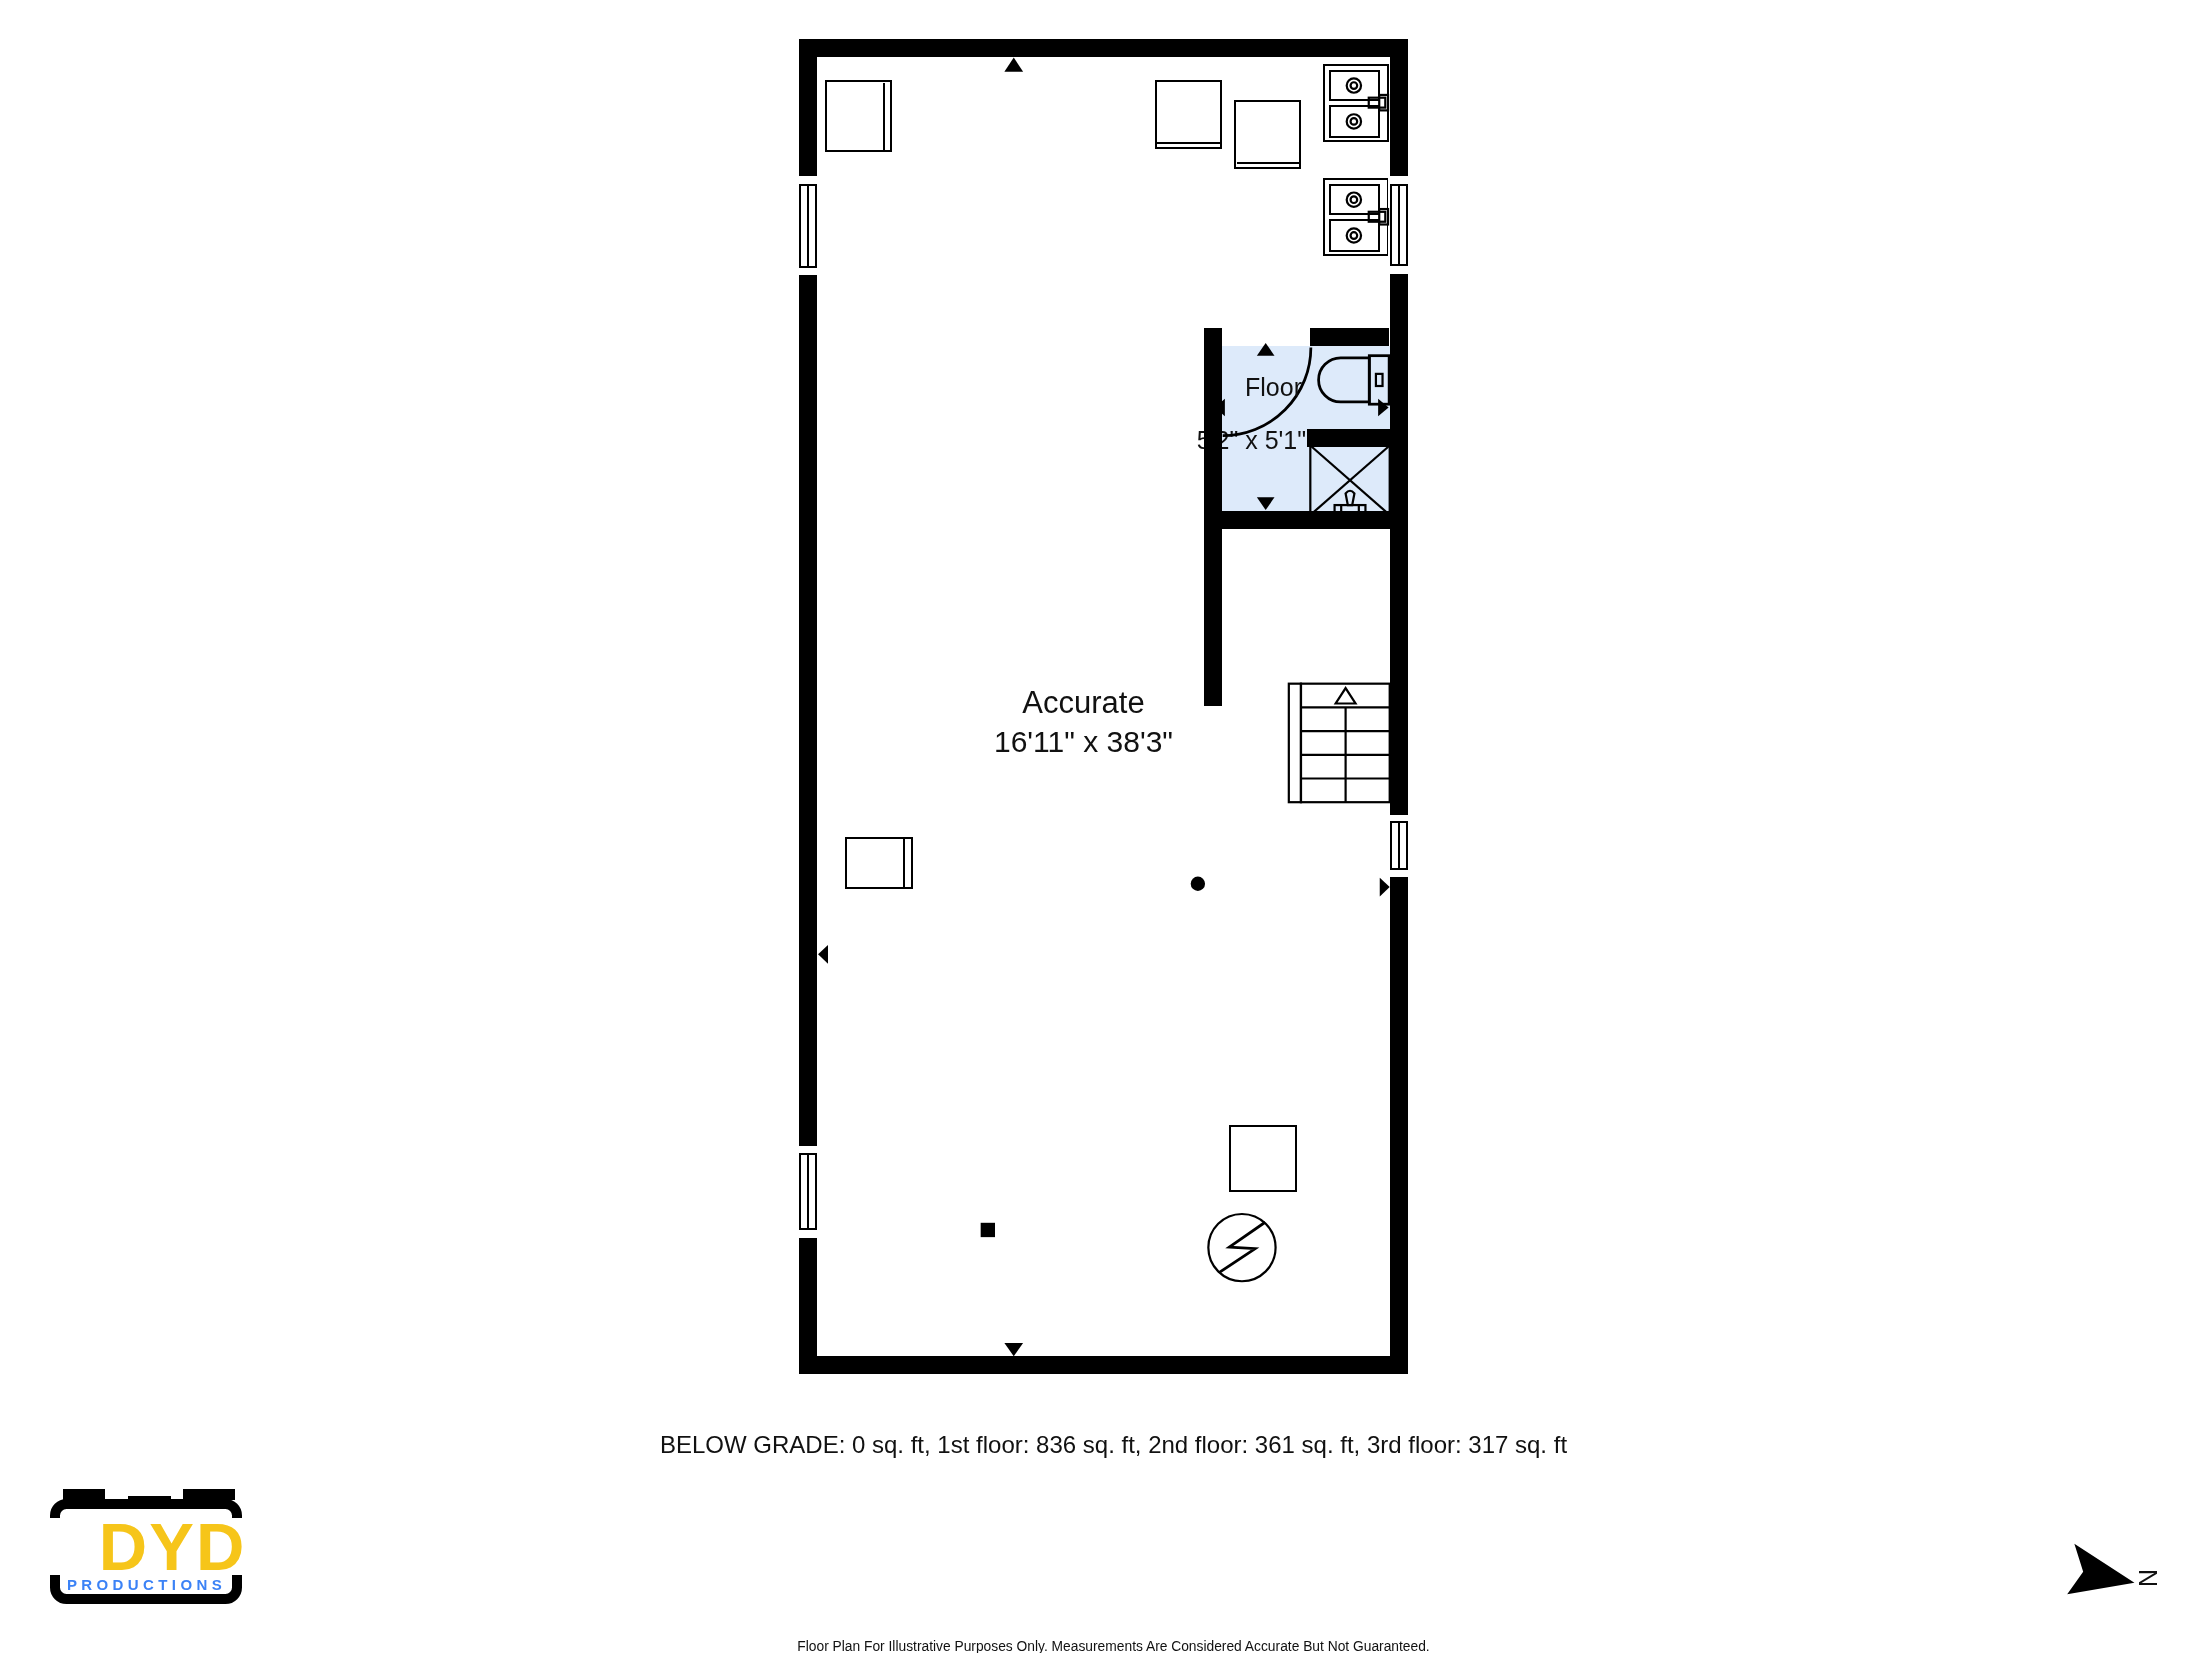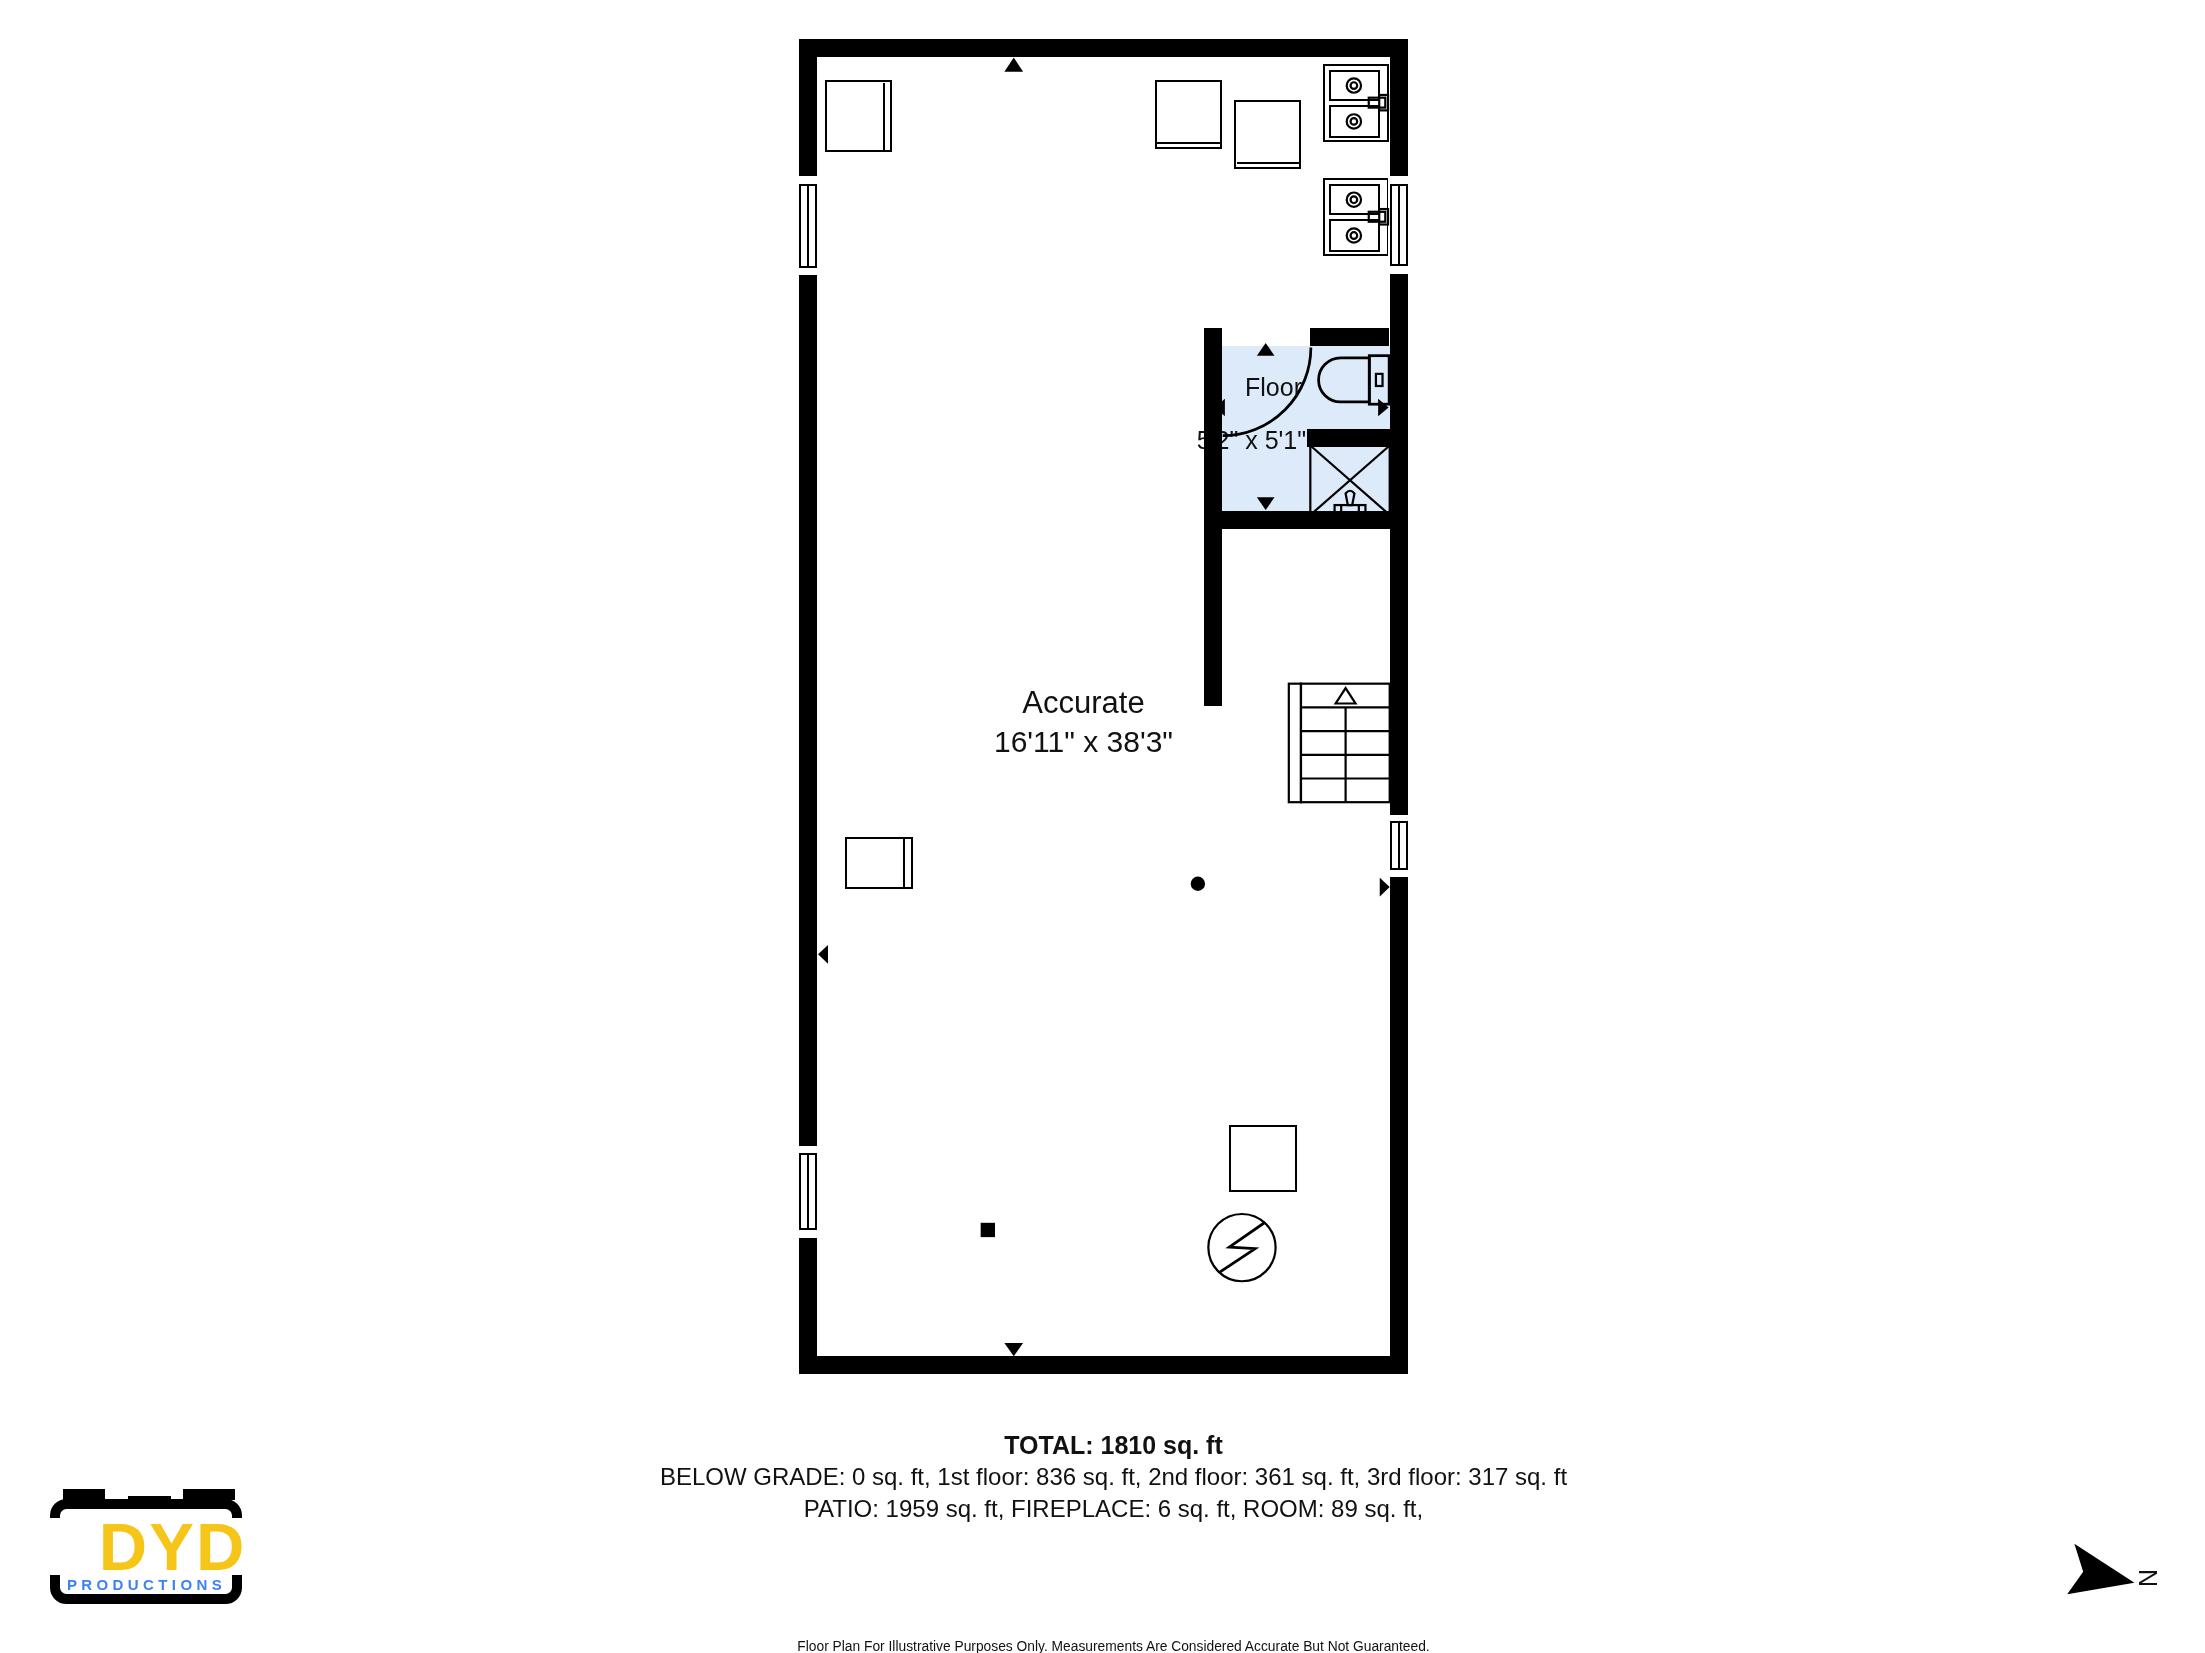--- a/index.html
+++ b/index.html
@@ -157,23 +157,21 @@
     <rect x="1779" y="2218" width="26" height="26" fill="#000"></rect>
 
     <polygon points="3763,2800 3872,2871 3750,2892 3779,2851" fill="#000"></polygon>
   </svg>
 
   <div class="label" style="left:918px;top:685px;width:331px;font-size:31px;">Accurate</div>
   <div class="label" style="left:918px;top:725px;width:331px;font-size:30px;">16'11" x 38'3"</div>
   <div class="label" style="left:1191px;top:373px;width:165px;font-size:25px;">Floor</div>
 
   <div id="summary">
-    <div class="sumline total">TOTAL: 1810 sq. ft</div>
     <div class="sumline">BELOW GRADE: 0 sq. ft, 1st floor: 836 sq. ft, 2nd floor: 361 sq. ft, 3rd floor: 317 sq. ft</div>
-    <div class="sumline">PATIO: 1959 sq. ft, FIREPLACE: 6 sq. ft, ROOM: 89 sq. ft,</div>
   </div>
   <div id="disclaimer">Floor Plan For Illustrative Purposes Only. Measurements Are Considered Accurate But Not Guaranteed.</div>
 
   <div id="logo">
     <div class="frame"></div>
     <div class="bump" style="left:12.7px;top:0;width:42px;height:19px;"></div>
     <div class="bump" style="left:78px;top:7.2px;width:43px;height:11px;"></div>
     <div class="bump" style="left:133px;top:0;width:52px;height:11px;"></div>
     <div class="dyd" style="color:#f6c51a;">DYD</div>
     <div class="prod" style="color:#3b82f6;">PRODUCTIONS</div>

